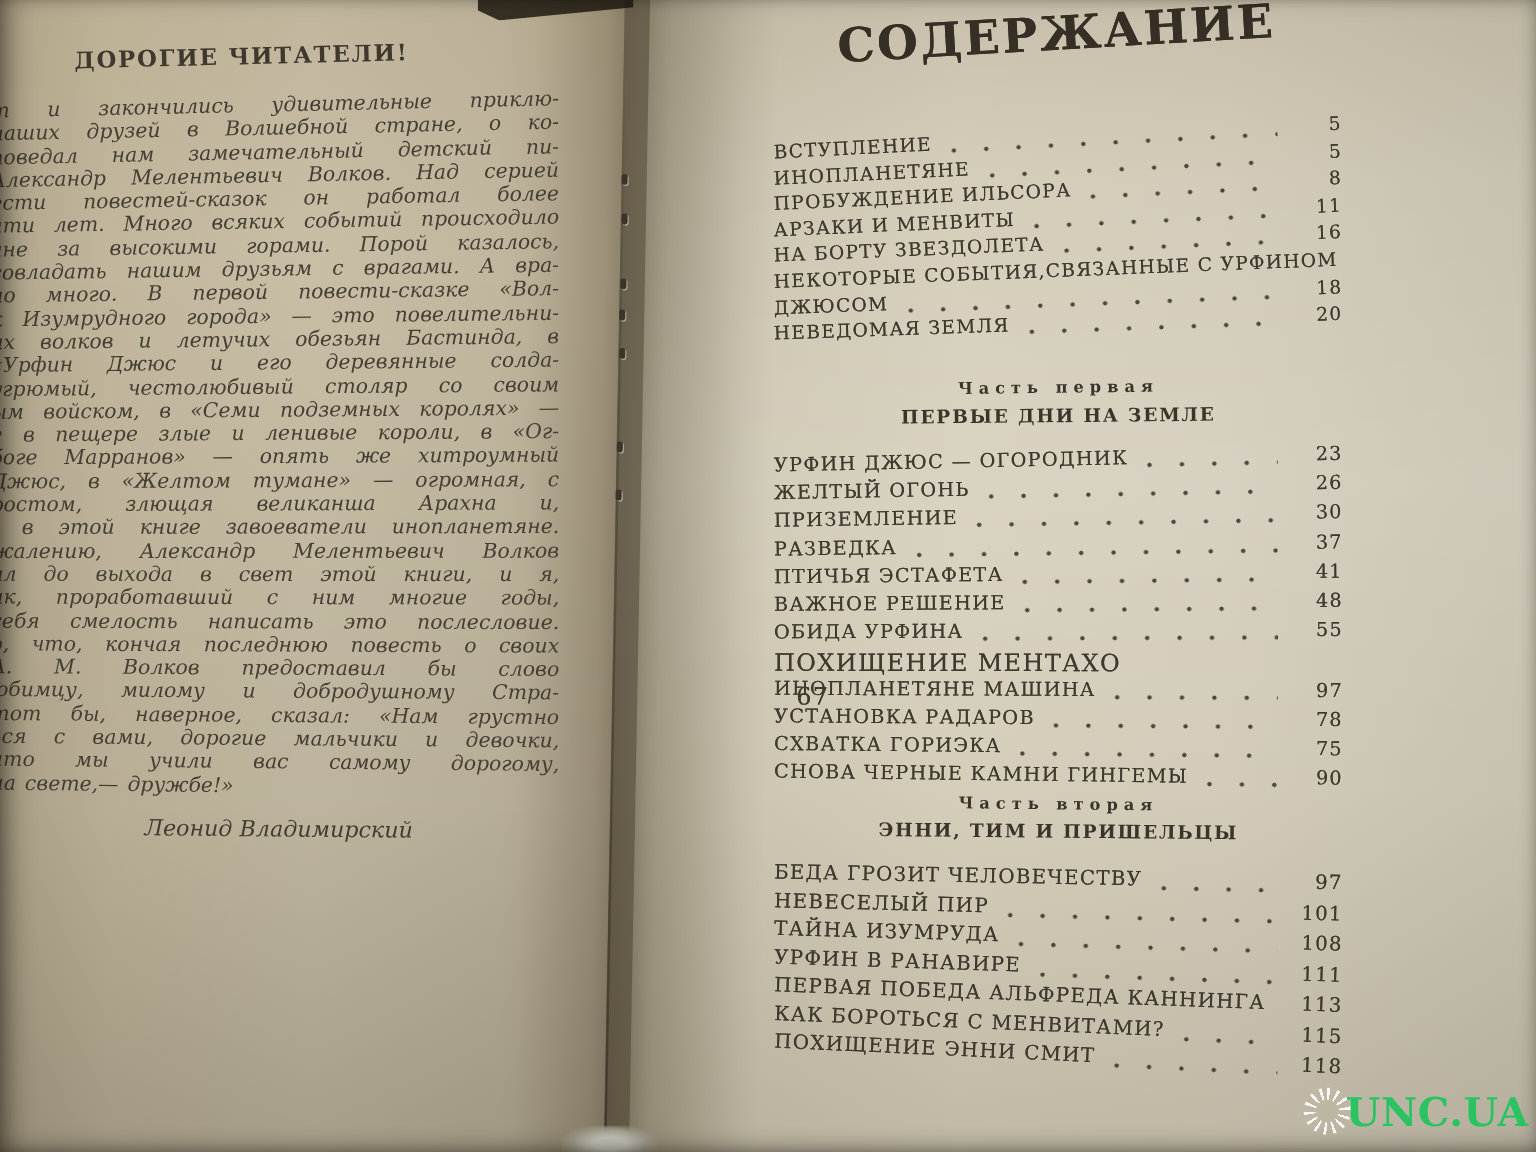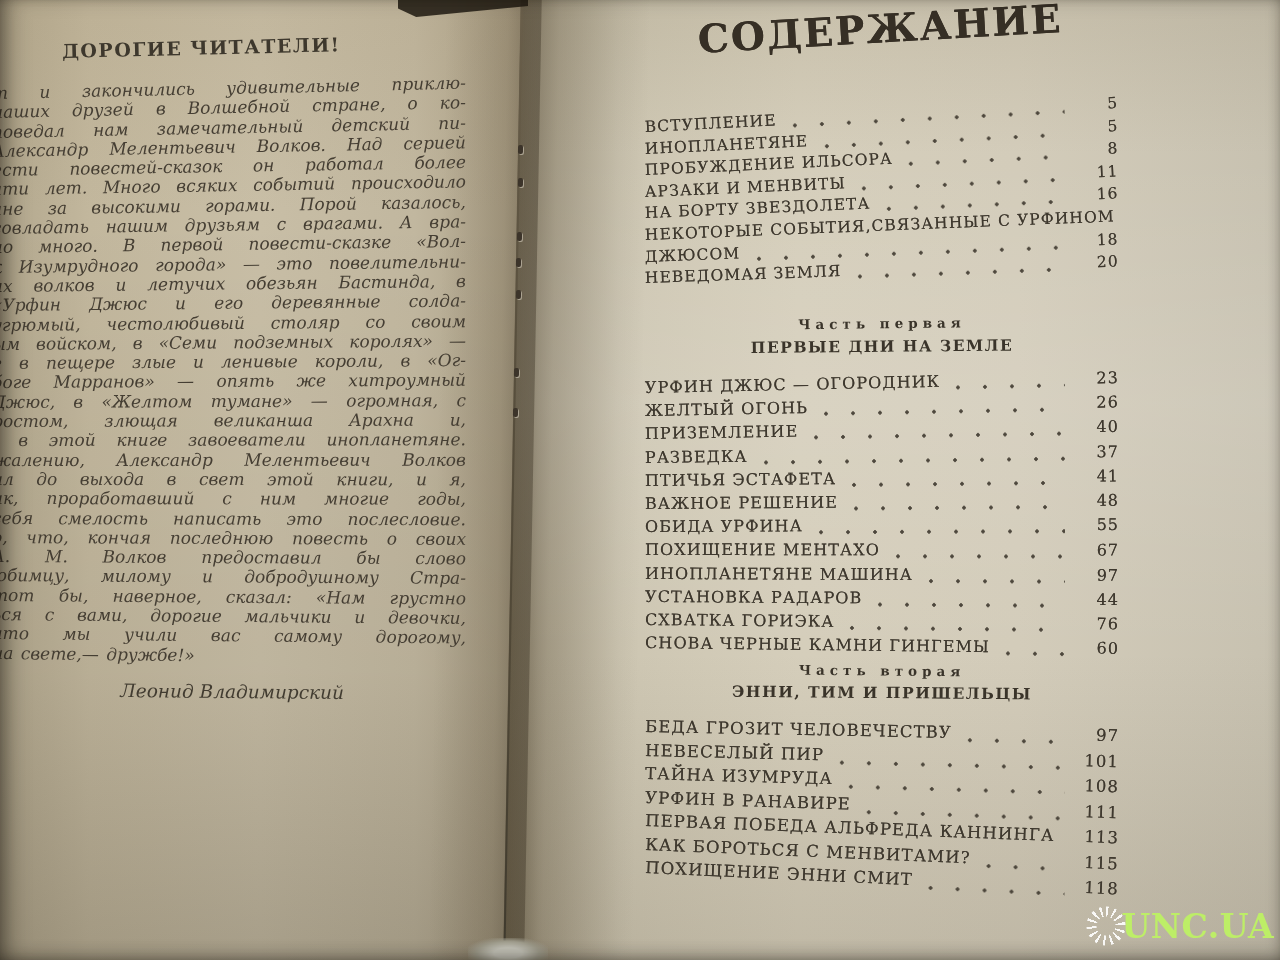--- a/index.html
+++ b/index.html
@@ -98,21 +98,21 @@
   .leader{
     flex:1;height:6px;align-self:flex-end;margin:0 8px 4px 14px;
     background-image:radial-gradient(circle at 2px 3px,rgba(62,56,46,.9) 1.5px,rgba(62,56,46,0) 2.1px);
     background-size:27px 6px;background-repeat:repeat-x;background-position:2px 0;
   }
   .leader.nodots{background-image:none;}
   .num{width:46px;text-align:right;letter-spacing:1px;text-shadow:0 0 .4px rgba(62,56,46,.8);}
   
   .watermark{
     position:absolute;right:6px;bottom:12px;display:flex;align-items:center;
-    color:#bef264;opacity:.95;z-index:60;
+    color:#22c55e;opacity:.95;z-index:60;
   }
   .burst{
     width:44px;height:44px;margin-right:-6px;flex:none;
     background:repeating-conic-gradient(rgba(255,255,255,.95) 0deg 8deg,rgba(255,255,255,0) 8deg 26deg);
     -webkit-mask:radial-gradient(circle,transparent 0 9px,#000 10px 19px,transparent 20px);
             mask:radial-gradient(circle,transparent 0 9px,#000 10px 19px,transparent 20px);
   }
   .wm-text{font-size:33px;font-weight:bold;letter-spacing:.5px;font-family:"DejaVu Serif","Liberation Serif",serif;}
   
   .vignette{
@@ -235,21 +235,21 @@
         <span class="num">23</span>
       </div>
       <div class="row" style="height: 23.2px; font-size: 16px; transform: rotate(-1.04deg);">
         <span class="t">ЖЕЛТЫЙ ОГОНЬ</span>
         <span class="leader"></span>
         <span class="num">26</span>
       </div>
       <div class="row" style="height: 23.2px; font-size: 16px; transform: rotate(-0.88deg);">
         <span class="t">ПРИЗЕМЛЕНИЕ</span>
         <span class="leader"></span>
-        <span class="num">40</span>
+        <span class="num">30</span>
       </div>
       <div class="row" style="height: 23.2px; font-size: 16px; transform: rotate(-0.72deg);">
         <span class="t">РАЗВЕДКА</span>
         <span class="leader"></span>
         <span class="num">37</span>
       </div>
       <div class="row" style="height: 23.2px; font-size: 16px; transform: rotate(-0.57deg);">
         <span class="t">ПТИЧЬЯ ЭСТАФЕТА</span>
         <span class="leader"></span>
         <span class="num">41</span>
@@ -257,44 +257,44 @@
       <div class="row" style="height: 23.2px; font-size: 16px; transform: rotate(-0.41deg);">
         <span class="t">ВАЖНОЕ РЕШЕНИЕ</span>
         <span class="leader"></span>
         <span class="num">48</span>
       </div>
       <div class="row" style="height: 23.2px; font-size: 16px; transform: rotate(-0.25deg);">
         <span class="t">ОБИДА УРФИНА</span>
         <span class="leader"></span>
         <span class="num">55</span>
       </div>
-      <div class="row" style="height: 23.2px; font-size: 16px; transform: rotate(0.07deg);">
+      <div class="row" style="height: 23.2px; font-size: 20px; transform: rotate(0.07deg); flex-direction: column;">
         <span class="t">ПОХИЩЕНИЕ МЕНТАХО</span>
         <span class="leader"></span>
         <span class="num">67</span>
       </div>
       <div class="row" style="height: 23.2px; font-size: 16px; transform: rotate(0.22deg);">
         <span class="t">ИНОПЛАНЕТЯНЕ МАШИНА</span>
         <span class="leader"></span>
         <span class="num">97</span>
       </div>
       <div class="row" style="height: 23.2px; font-size: 16px; transform: rotate(0.38deg);">
         <span class="t">УСТАНОВКА РАДАРОВ</span>
         <span class="leader"></span>
-        <span class="num">44</span>
+        <span class="num">78</span>
       </div>
       <div class="row" style="height: 23.2px; font-size: 16px; transform: rotate(0.54deg);">
         <span class="t">СХВАТКА ГОРИЭКА</span>
         <span class="leader"></span>
-        <span class="num">76</span>
+        <span class="num">75</span>
       </div>
       <div class="row" style="height: 23.2px; font-size: 16px; transform: rotate(0.7deg);">
         <span class="t">СНОВА ЧЕРНЫЕ КАМНИ ГИНГЕМЫ</span>
         <span class="leader"></span>
-        <span class="num">60</span>
+        <span class="num">90</span>
       </div>
     </div>
 </div>
 <div class="sec sec2">
   <div class="part-label" style="transform: rotate(0.61deg);">Часть вторая</div>
   <div class="part-title" style="transform: rotate(0.5deg);">ЭННИ, ТИМ И ПРИШЕЛЬЦЫ</div>
   <div class="rows">
       <div class="row" style="height: 23.5px; font-size: 16.5px; transform: rotate(1.1deg);">
         <span class="t">БЕДА ГРОЗИТ ЧЕЛОВЕЧЕСТВУ</span>
         <span class="leader"></span>

